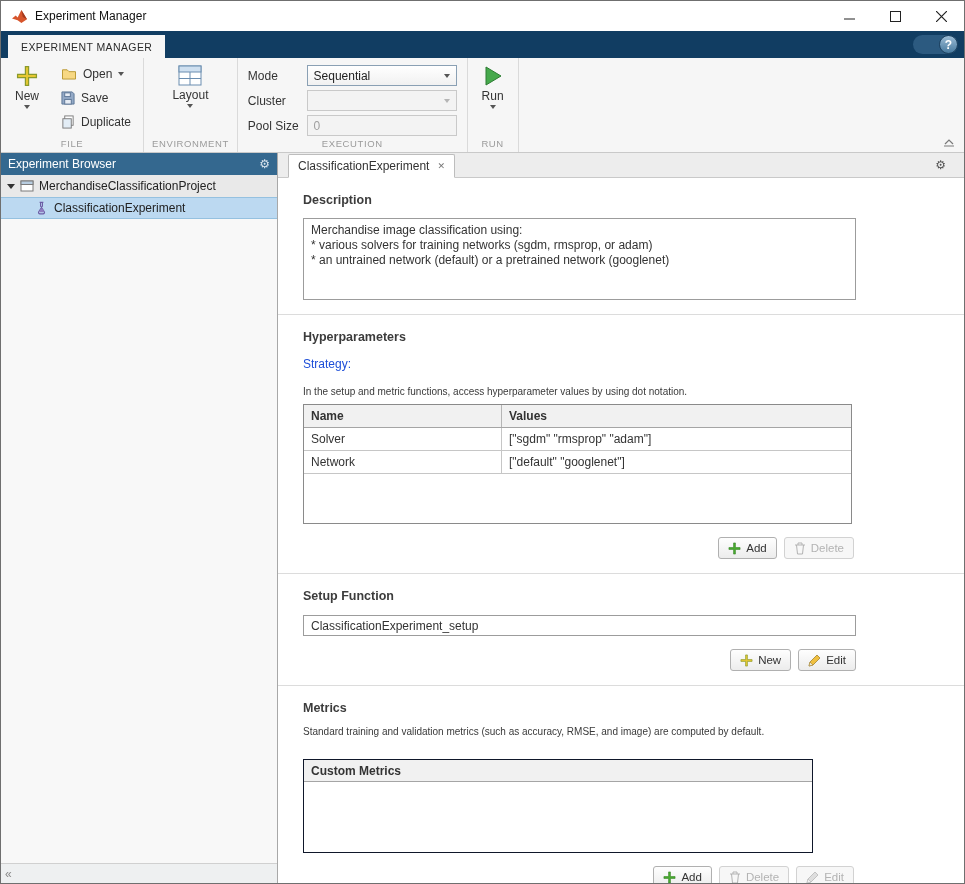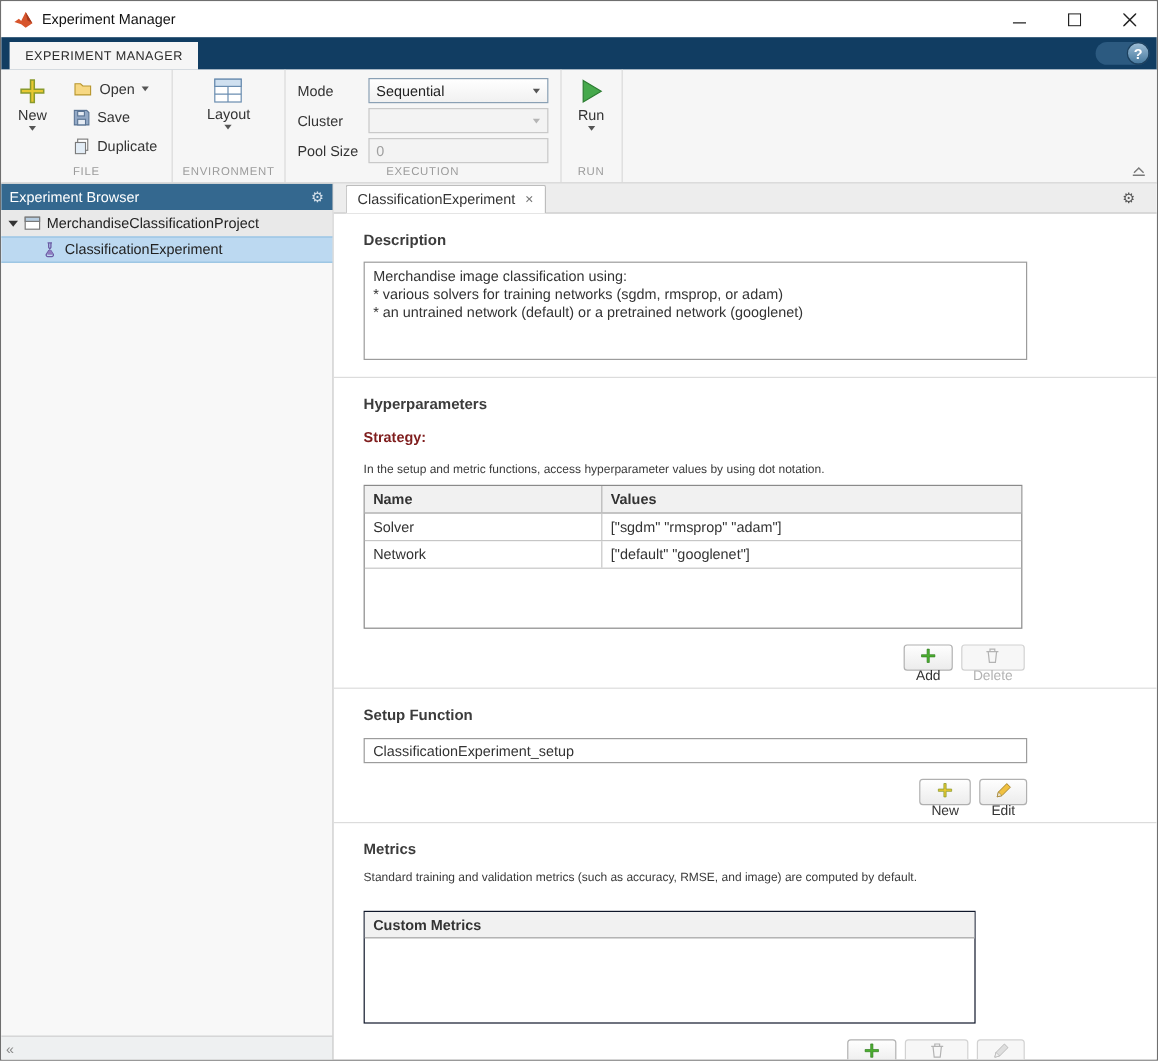--- a/index.html
+++ b/index.html
@@ -77,41 +77,41 @@
              align-items:center; gap:8px; padding:0 9px; font-size:12px; color:#333; }
   .doc-gear { position:absolute; right:18px; top:5px; }
 
   .content { flex:1; overflow:hidden; font-size:12px; color:#333; }
   .section { padding:15px 0 14px 25px; border-bottom:1px solid #dcdcdc; }
   .section:last-child { border-bottom:none; }
   .heading { font-weight:bold; font-size:12.5px; color:#3c3c3c; }
   .desc-box { width:553px; margin-top:11px; border:1px solid #9c9c9c; background:#fff;
               padding:4px 7px; line-height:15px; height:82px; }
   .strategy-row { margin-top:13px; display:flex; align-items:center; gap:14px; }
-  .strategy-label { font-weight:bold; color:#7f1d1d; }
+  .strategy-label { font-weight:normal; color:#1d4ed8; }
   .strategy-combo { width:200px; height:22px; }
   .note { margin-top:15px; font-size:10px; color:#3a3a3a; }
 
   .ptable { margin-top:7px; width:549px; border:1px solid #8a8a8a; background:#fff; }
   .t-row { display:flex; align-items:stretch; height:23px; border-bottom:1px solid #c6c6c6; }
   .t-row.header { background:#f1f1f1; font-weight:bold; border-bottom:1px solid #a5a5a5; }
   .t-cell-name { width:198px; border-right:1px solid #c6c6c6; display:flex;
                  align-items:center; padding-left:7px; }
   .t-row.header .t-cell-name { border-right:1px solid #b5b5b5; }
   .t-cell-val { flex:1; display:flex; align-items:center; padding-left:7px; }
   .t-filler { height:49px; }
   .mtable { margin-top:22px; width:510px; border:1px solid #0f172a; background:#fff; }
   .m-header { height:22px; background:#f1f1f1; border-bottom:1px solid #a5a5a5;
               font-weight:bold; display:flex; align-items:center; padding-left:7px; }
   .m-body { height:70px; }
 
   .btn-row { width:551px; margin-top:13px; display:flex; justify-content:flex-end; gap:7px; }
   .btn { display:inline-flex; align-items:center; gap:5px; border:1px solid #b0b0b0;
          background:linear-gradient(#fefefe,#ececec); border-radius:3px; padding:2px 9px;
-         font-size:11.5px; color:#333; height:22px;flex-direction:column; }
+         font-size:11.5px; color:#333; height:22px; }
   .btn.disabled { color:#b3b3b3; border-color:#d2d2d2; background:#f7f7f7; }
 
   .setup-box { width:553px; height:21px; margin-top:12px; border:1px solid #9c9c9c;
                background:#fff; display:flex; align-items:center; padding:0 7px; }
 
   .icon { display:inline-flex; align-items:center; justify-content:center; }
   .gear-glyph::before { content:"\2699"; font-size:12px; }
   .gear-light::before { color:#d7e2ec; }
   .gear-dark::before  { color:#555; }
   .close-glyph::before { content:"\2715"; font-size:9px; color:#777; }

